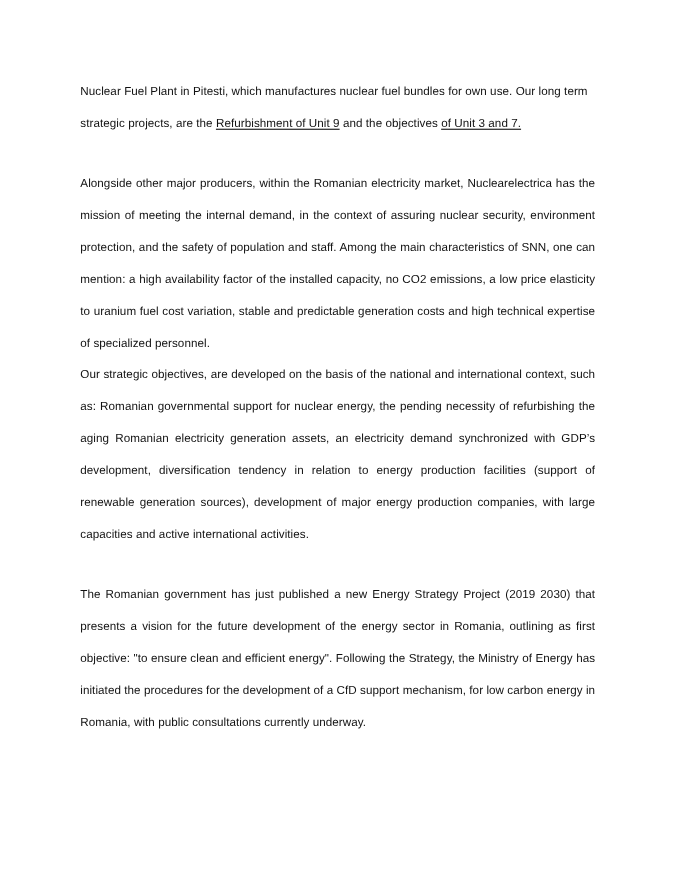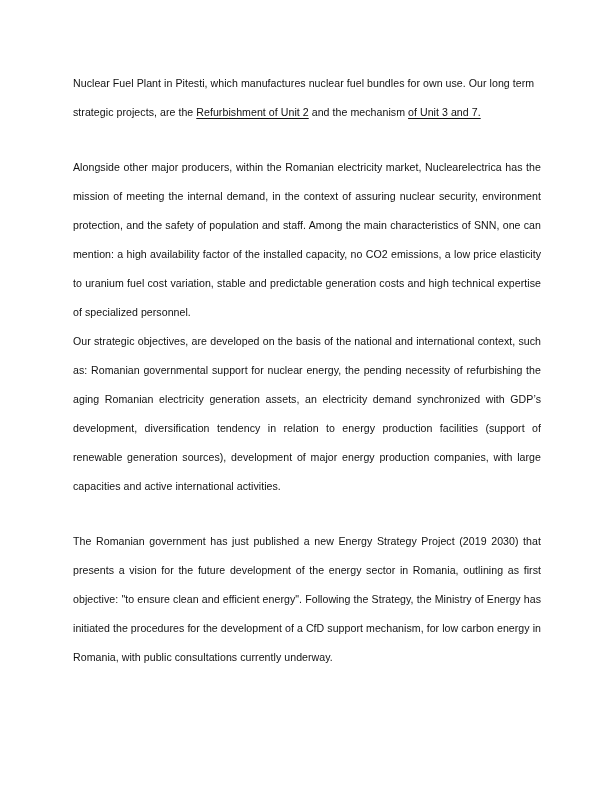--- a/index.html
+++ b/index.html
@@ -32,21 +32,21 @@
     .gap-large { height: 26px; }
     .link-underline {
       text-decoration: underline;
       text-underline-offset: 2px;
     }
   </style>
 </head>
 <body>
 
 <div class="page">
-  <p class="para left"><span>Nuclear Fuel Plant in Pitesti, which manufactures nuclear fuel bundles for own use. Our long term strategic projects, are the </span><span class="link-underline">Refurbishment of Unit 2</span><span> and the mechanism </span><span class="link-underline">of Unit 3 and 7.</span></p>
+  <p class="para left"><span>Nuclear Fuel Plant in Pitesti, which manufactures nuclear fuel bundles for own use. Our long term strategic projects, are the </span><span class="link-underline">Refurbishment of Unit 9</span><span> and the objectives </span><span class="link-underline">of Unit 3 and 7.</span></p>
 
   <div class="gap-large"></div>
 
   <p class="para">Alongside other major producers, within the Romanian electricity market, Nuclearelectrica has the mission of meeting the internal demand, in the context of assuring nuclear security, environment protection, and the safety of population and staff. Among the main characteristics of SNN, one can mention: a high availability factor of the installed capacity, no CO2 emissions, a low price elasticity to uranium fuel cost variation, stable and predictable generation costs and high technical expertise of specialized personnel.</p>
 
   <p class="para">Our strategic objectives, are developed on the basis of the national and international context, such as: Romanian governmental support for nuclear energy, the pending necessity of refurbishing the aging Romanian electricity generation assets, an electricity demand synchronized with GDP’s development, diversification tendency in relation to energy production facilities (support of renewable generation sources), development of major energy production companies, with large capacities and active international activities.</p>
 
   <div class="gap-large"></div>
 
   <p class="para">The Romanian government has just published a new Energy Strategy Project (2019 2030) that presents a vision for the future development of the energy sector in Romania, outlining as first objective: "to ensure clean and efficient energy". Following the Strategy, the Ministry of Energy has initiated the procedures for the development of a CfD support mechanism, for low carbon energy in Romania, with public consultations currently underway.</p>

